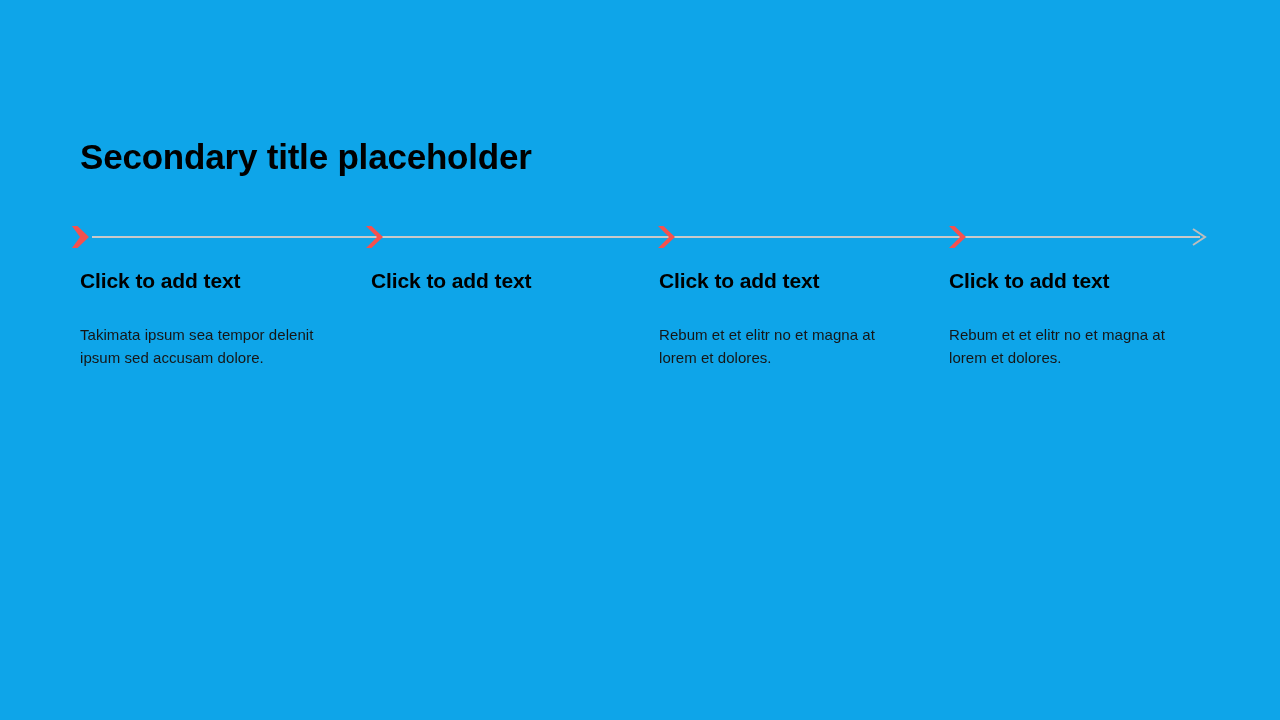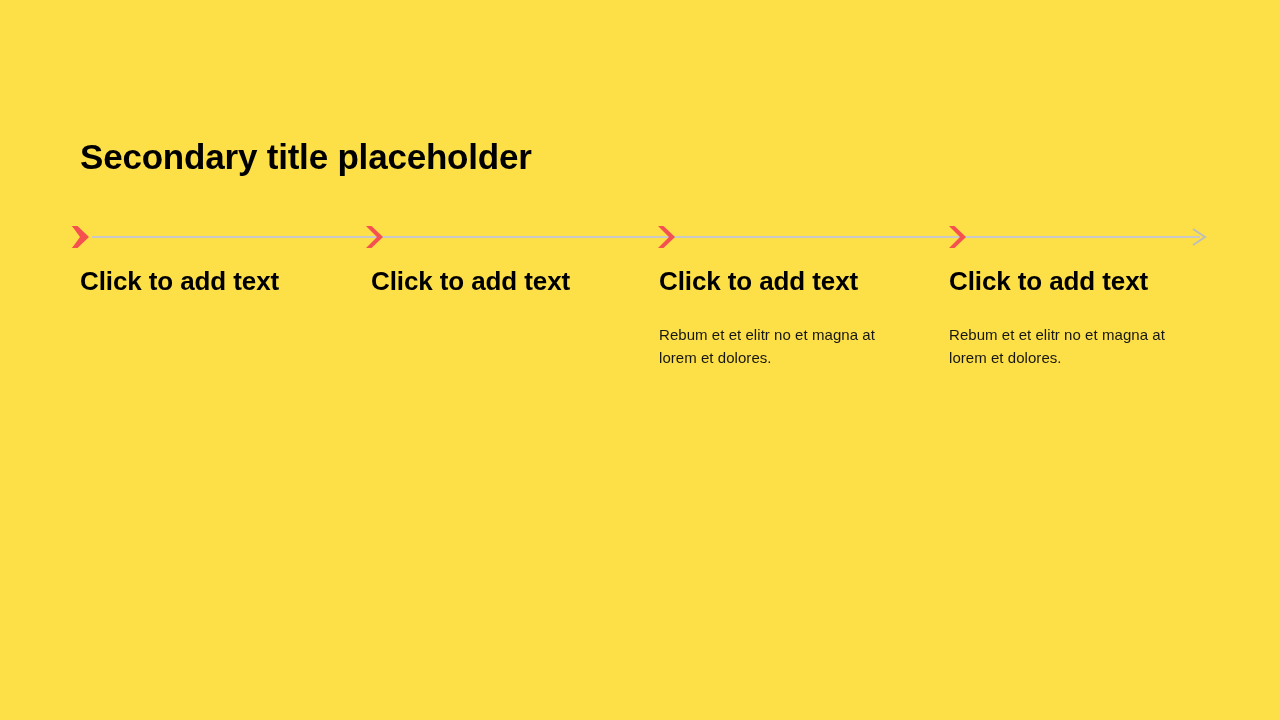--- a/index.html
+++ b/index.html
@@ -12,21 +12,21 @@
     height: 720px;
     background: #ffffff;
     font-family: "Liberation Sans", sans-serif;
     overflow: hidden;
   }
 
   #slide {
     position: relative;
     width: 1280px;
     height: 720px;
-    background: #fde047;
+    background: #0ea5e9;
   }
 
   
   #slide-title {
     position: absolute;
     left: 80px;
     top: 136px;
     width: 1120px;
     font-size: 35px;
     font-weight: bold;
@@ -74,21 +74,21 @@
     top: 268px;
     width: 1130px;
     height: 140px;
   }
   .column {
     position: absolute;
     top: 0;
     width: 252px;
   }
   .col-heading {
-    font-size: 26px;
+    font-size: 21px;
     font-weight: bold;
     color: #000000;
     line-height: 26px;
     margin: 0;
     letter-spacing: -0.1px;
   }
   .col-body {
     margin: 0;
     padding-top: 29px;
     font-size: 15px;
@@ -134,20 +134,21 @@
       <svg width="22" height="24" viewBox="0 0 22 24">
         <path d="M2 1 L7.5 1 L19 12 L7.5 23 L2 23 L13 12 Z" fill="#f4514f"></path>
       </svg>
     </div>
   </div>
 
   <div id="columns">
 
     <div class="column" style="left:0px;">
       <div class="col-heading">Click to add text</div>
+      <div class="col-body">Takimata ipsum sea tempor delenit ipsum sed accusam dolore.</div>
     </div>
 
     <div class="column" style="left:291px;">
       <div class="col-heading">Click to add text</div>
     </div>
 
     <div class="column" style="left:579px;">
       <div class="col-heading">Click to add text</div>
       <div class="col-body">Rebum et et elitr no et magna at lorem et dolores.</div>
     </div>

